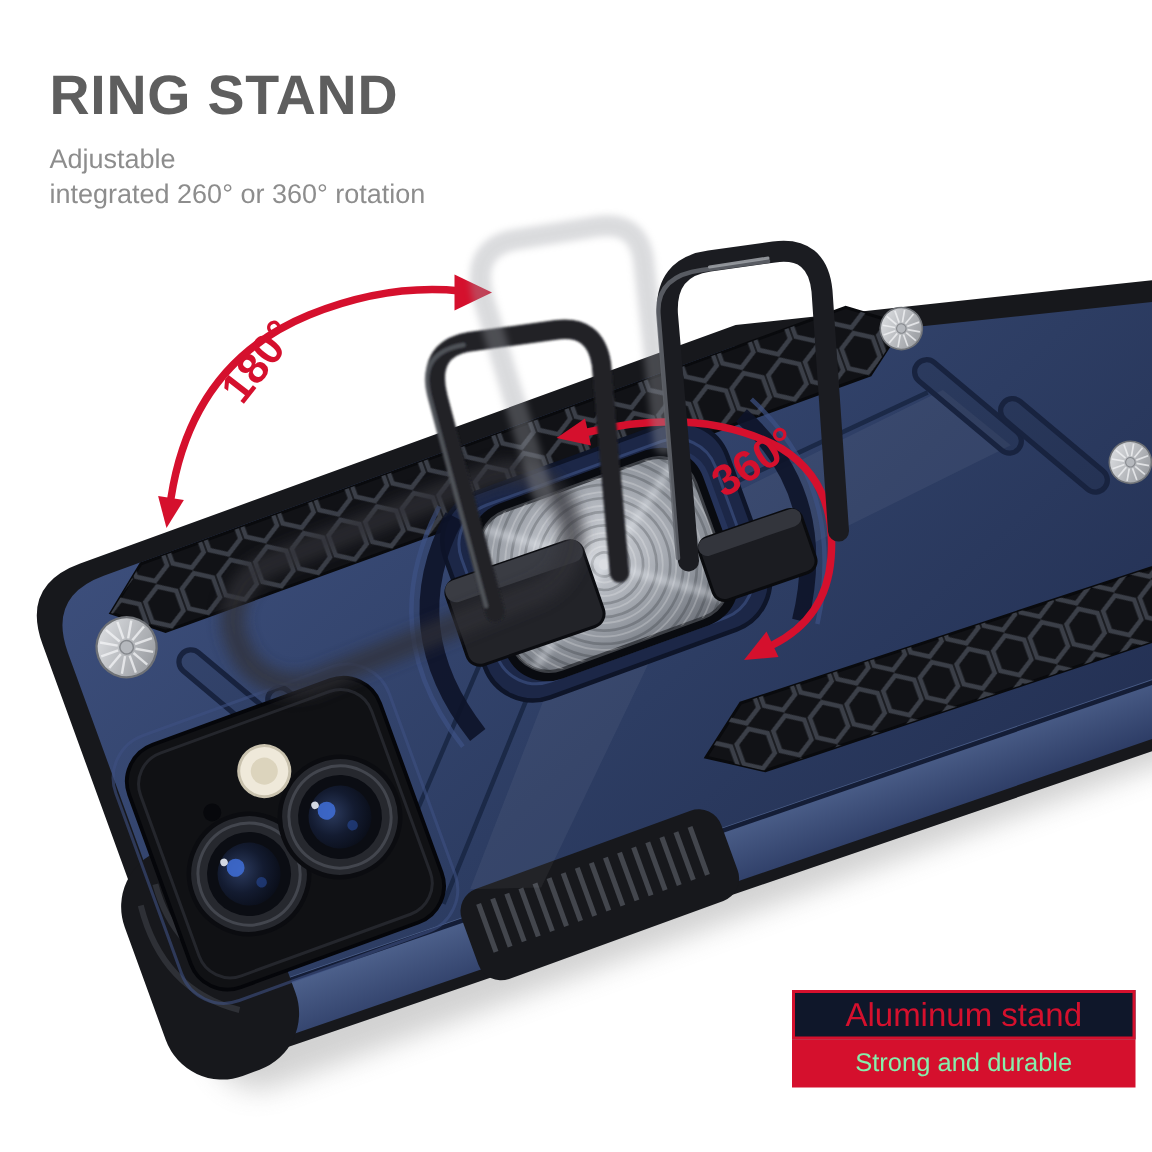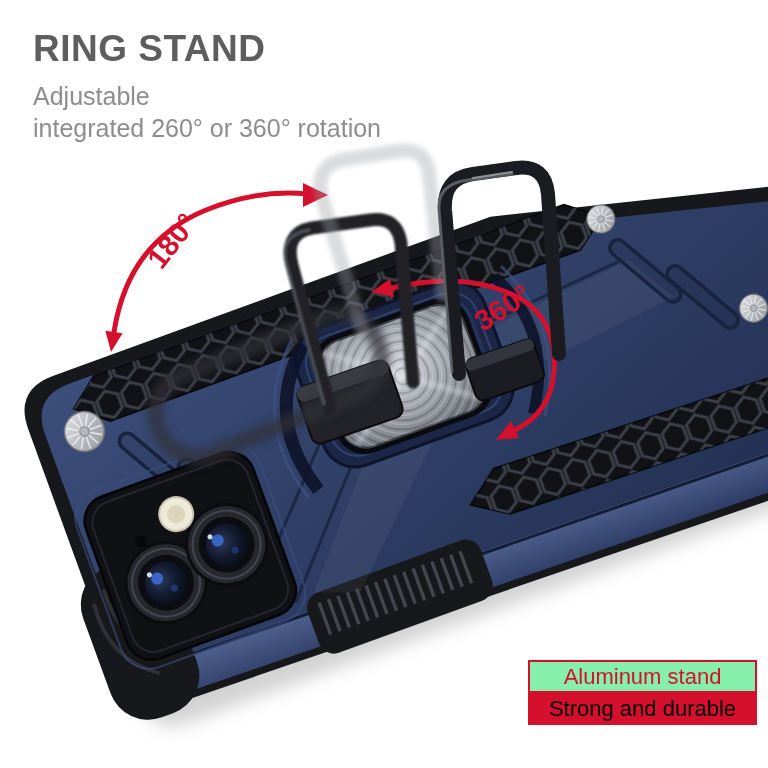--- a/index.html
+++ b/index.html
@@ -1,36 +1,36 @@
 <!DOCTYPE html>
 <html><head>
 <meta charset="utf-8">
 <style>
   html,body{margin:0;padding:0;background:#ffffff;}
   .stage{
     position:relative;width:768px;height:768px;background:#ffffff;
     overflow:hidden;font-family:"Liberation Sans",sans-serif;
   }
-  .header{position:absolute;left:33px;top:28px;}
+  .header{position:absolute;left:33px;top:43px;}
   .title-line{
     font-size:37px;font-weight:bold;color:#5e5e5e;line-height:1.16;
     letter-spacing:0.5px;white-space:nowrap;
   }
   .subtitle{margin-top:9px;}
-  .sub-line{font-size:25px;font-weight:normal;color:#8d8d8d;line-height:1.3;white-space:nowrap;}
+  .sub-line{font-size:18px;font-weight:normal;color:#8d8d8d;line-height:1.3;white-space:nowrap;}
   .illustration{position:absolute;left:0;top:0;width:768px;height:768px;}
   .badges{position:absolute;left:528px;top:660px;width:229px;}
   .badge-top{
-    box-sizing:border-box;width:229px;height:33px;background:#86efac;
+    box-sizing:border-box;width:229px;height:33px;background:#0f172a;
     border:2px solid #d5102d;color:#d5102d;font-size:22px;line-height:29px;
     text-align:center;
   }
   .badge-bottom{
     box-sizing:border-box;width:229px;height:32px;background:#d5102d;
-    color:#000000;font-size:22px;line-height:32px;text-align:center;
+    color:#86efac;font-size:17px;line-height:32px;text-align:center;
   }
 </style>
 </head>
 <body>
 
 <div class="stage">
 
   <div class="header">
     <div class="title-line">RING STAND</div>
     <div class="subtitle">

